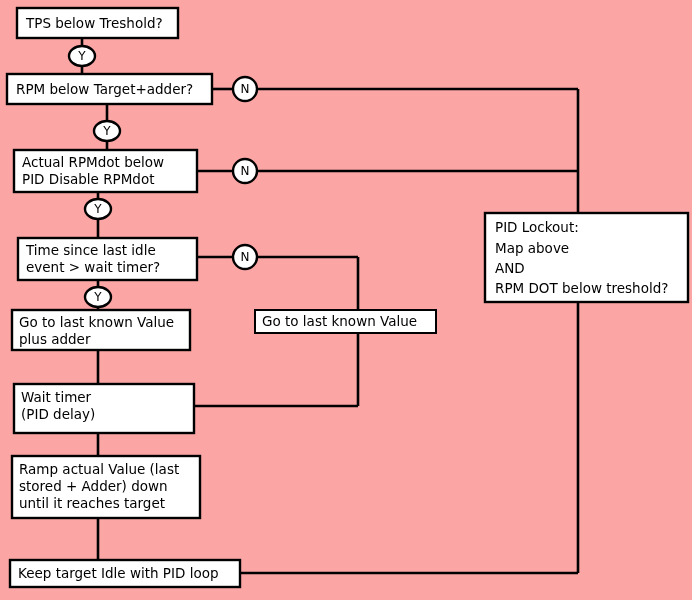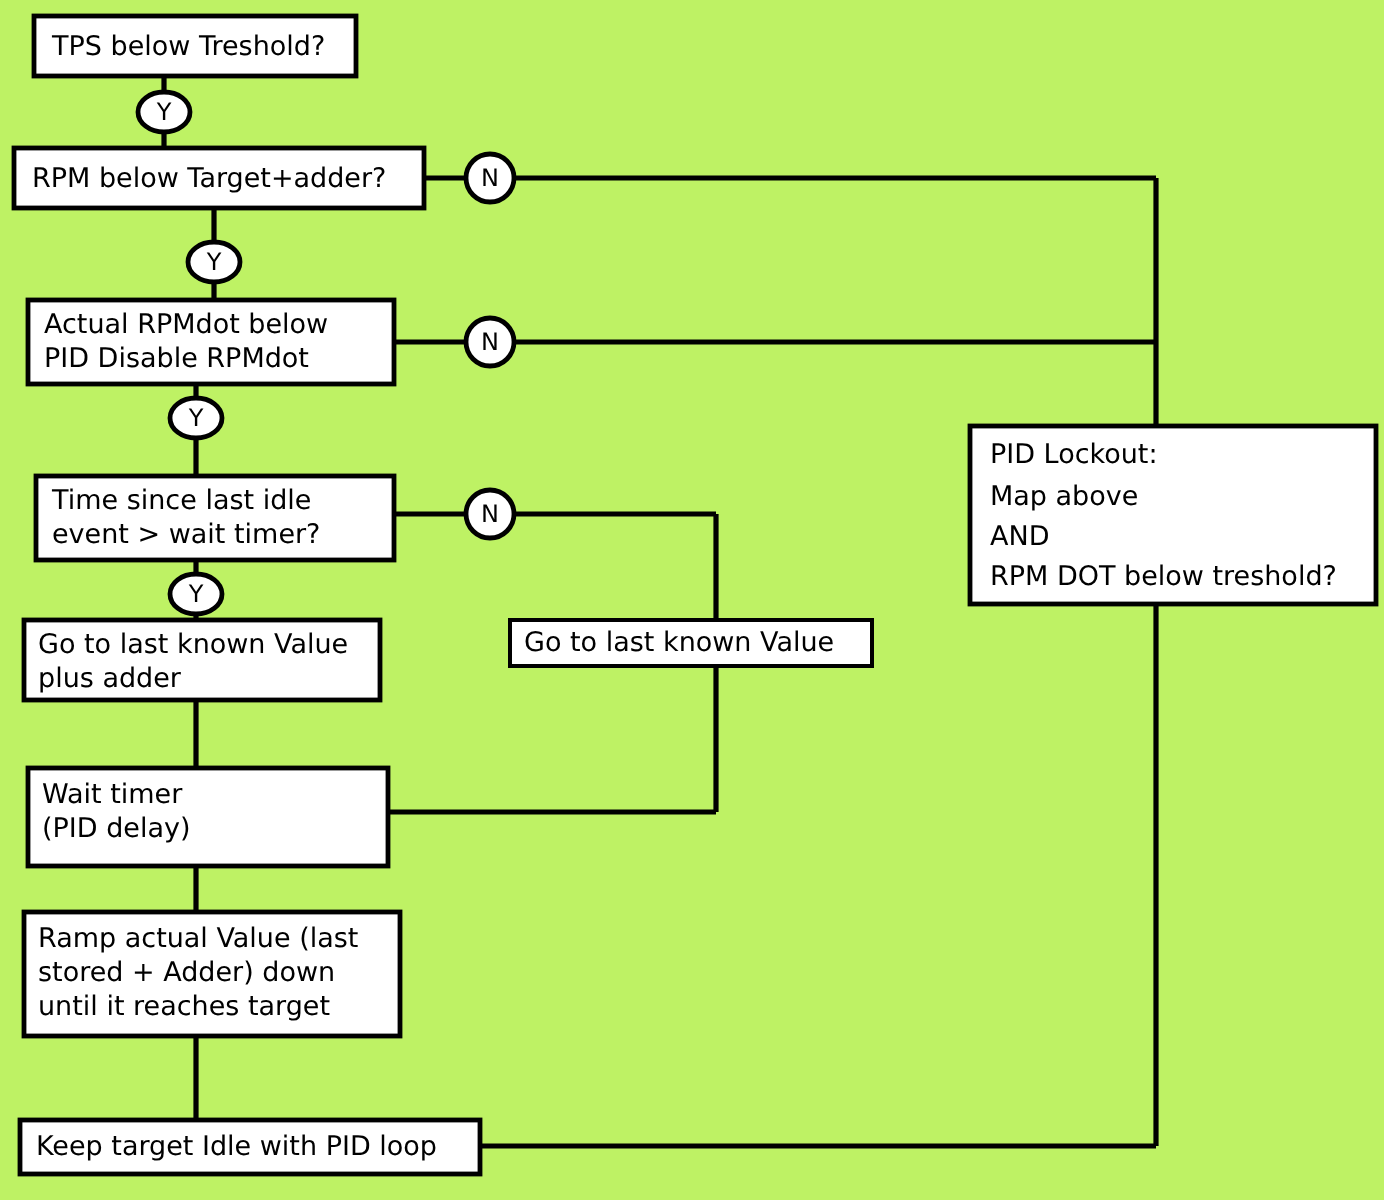--- a/index.html
+++ b/index.html
@@ -8,21 +8,21 @@
     padding: 0;
     background: #ffffff;
   }
   body {
     font-family: "DejaVu Sans", sans-serif;
   }
   #flowchart-root {
     position: relative;
     width: 692px;
     height: 600px;
-    background: #bef264;
+    background: #fca5a5;
     overflow: hidden;
   }
   svg.chart-surface {
     position: absolute;
     top: 0;
     left: 0;
     width: 692px;
     height: 600px;
     display: block;
   }

